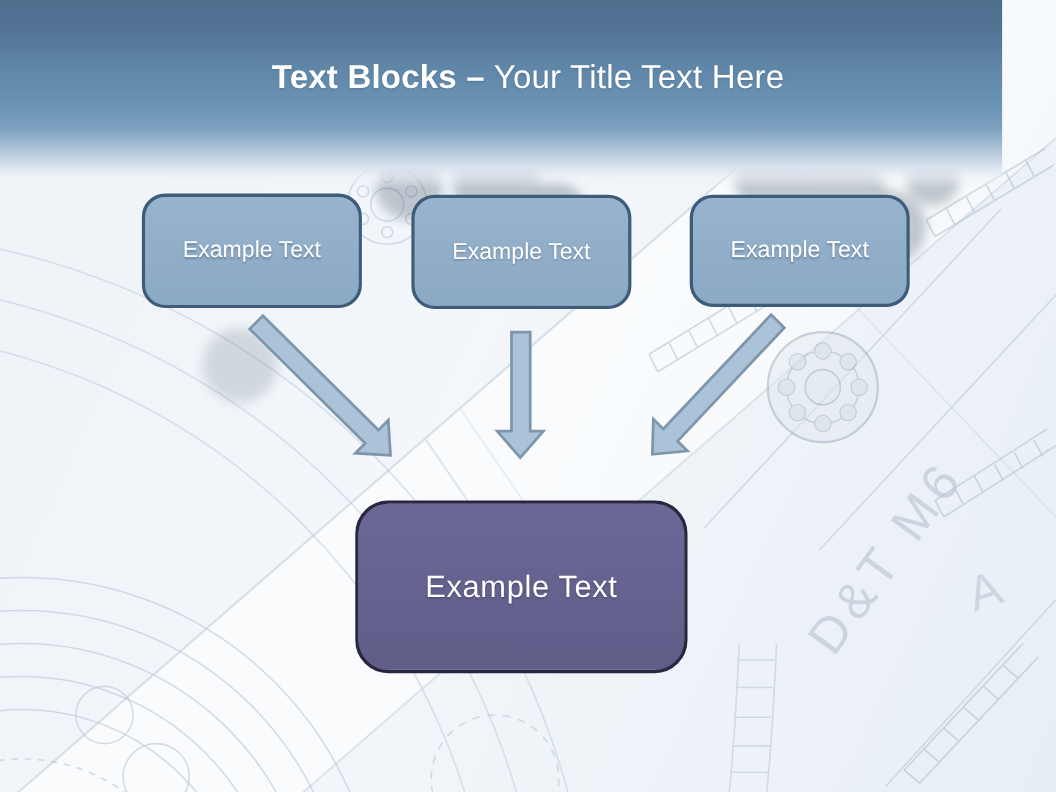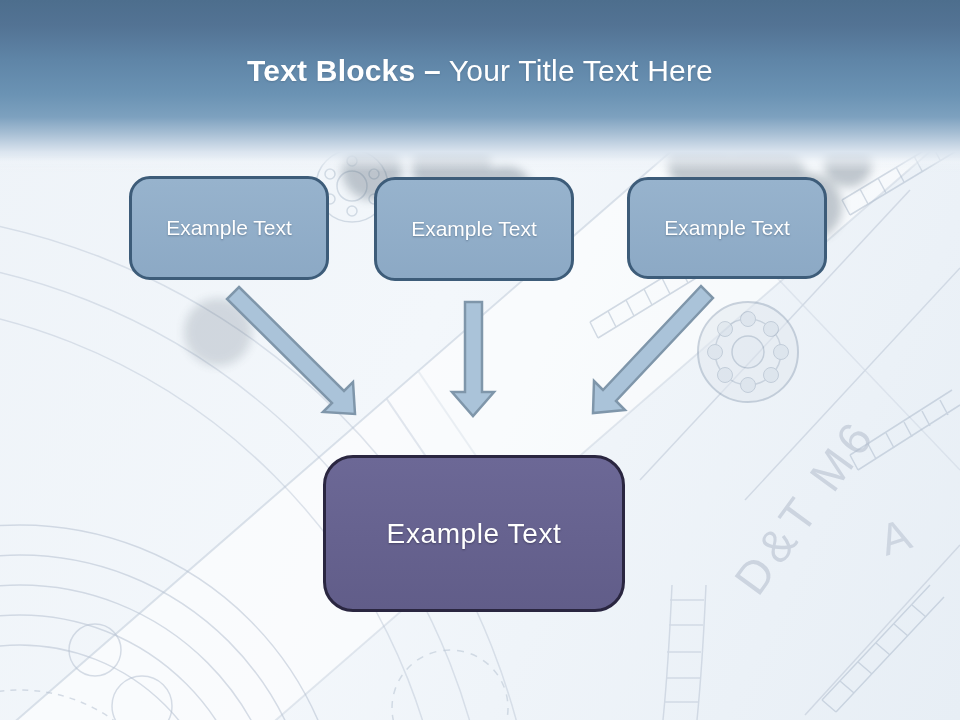--- a/index.html
+++ b/index.html
@@ -4,24 +4,25 @@
 <style>
   html,body{margin:0;padding:0;background:#ffffff;}
   .slide{
     position:relative;width:960px;height:720px;overflow:hidden;
     font-family:"Liberation Sans",sans-serif;
     background:linear-gradient(115deg,#eef3f8 0%,#f3f7fb 45%,#e7eef5 100%);
   }
   .bg-svg,.arrows-svg{position:absolute;left:0;top:0;width:960px;height:720px;}
   .arrows-svg{pointer-events:none;}
   .header-band{
-    position:absolute;left:0;top:0;width:960px;height:172px;
+    position:absolute;left:0;top:0;width:870px;height:172px;
     background:linear-gradient(180deg,
       #4d6e8d 0%,#537394 15%,#5f85a7 35%,#6b93b4 55%,#7da1bf 68%,
       #a9c0d5 78%,#d9e3ee 88%,rgba(238,243,248,0.55) 94%,rgba(238,243,248,0) 100%);
+    padding-left:41px;
   }
   .slide-title{
     position:absolute;top:54px;left:0;width:960px;margin:0;
     text-align:center;color:#ffffff;font-size:30px;font-weight:400;
     letter-spacing:0.2px;text-shadow:0 1px 2px rgba(20,40,60,0.18);
   }
   .slide-title .b{font-weight:700;}
   .block{
     position:absolute;top:176px;width:200px;height:104px;box-sizing:border-box;
     border:3px solid #3d5c79;border-radius:21px;

